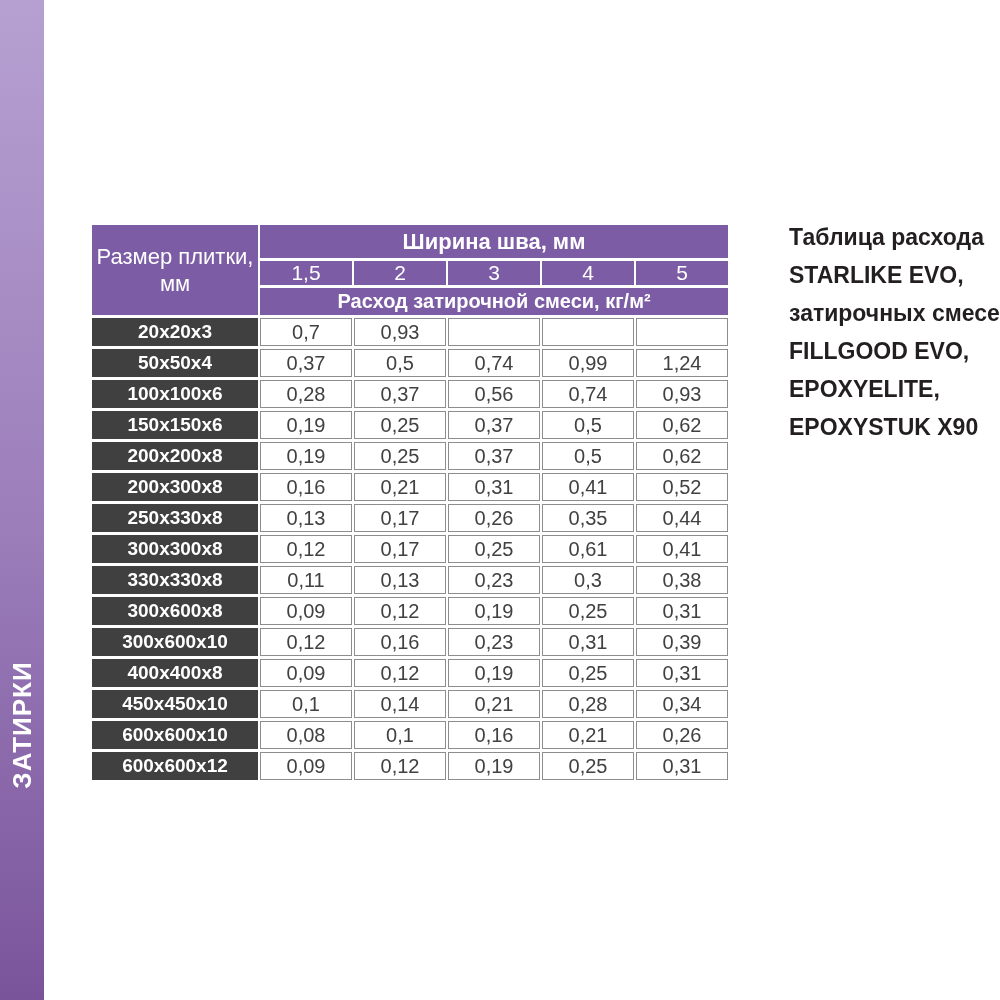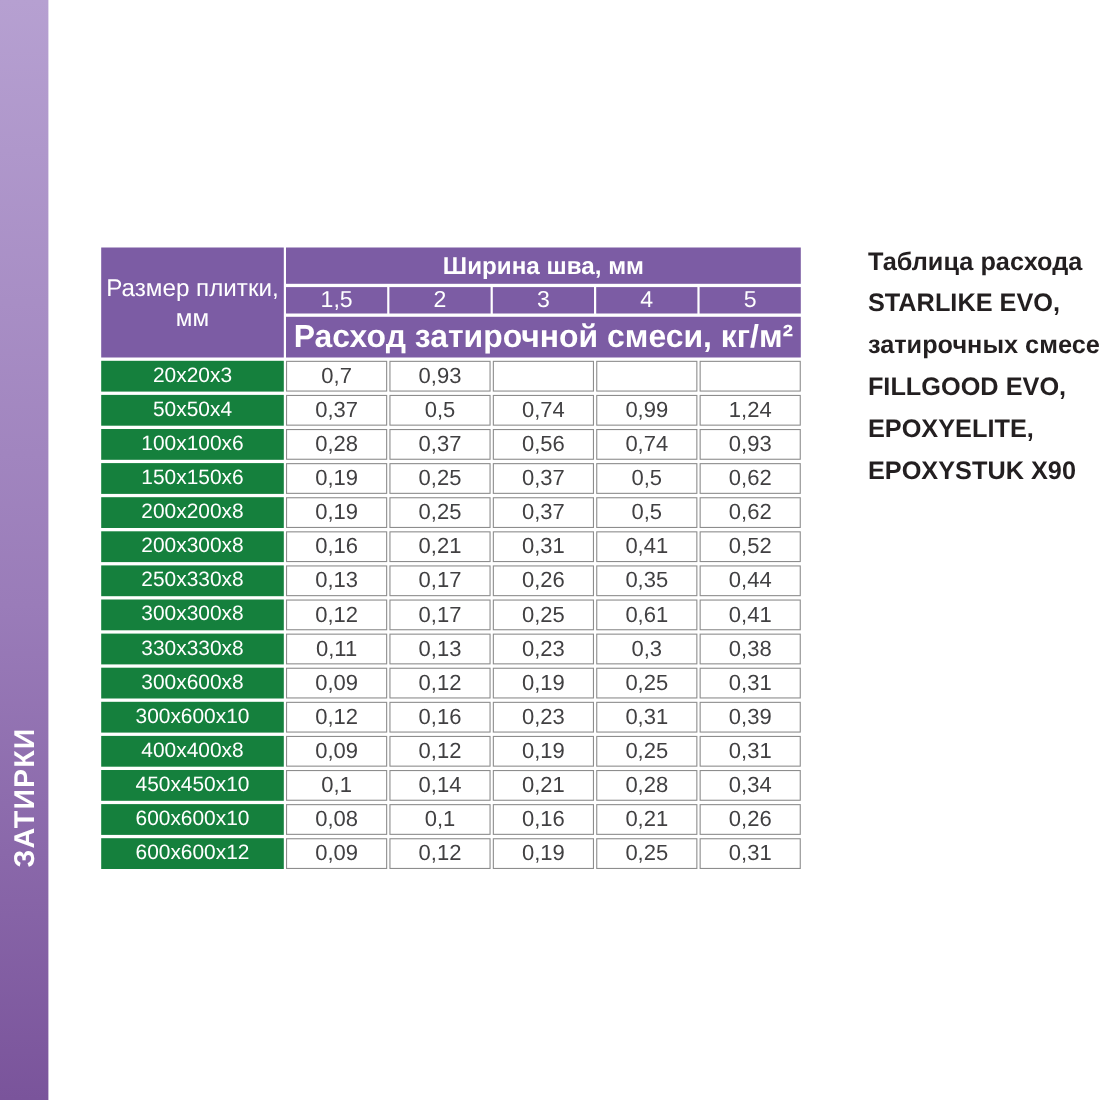--- a/index.html
+++ b/index.html
@@ -23,23 +23,23 @@
     border-collapse:separate;border-spacing:2px 3px;
     table-layout:fixed;width:640px;
   }
   th,td{padding:0;margin:0;text-align:center;vertical-align:middle;}
   th.purple{
     background:#7c5ca4;color:#ffffff;border:none;
   }
   .c-size{font-size:22px;font-weight:400;line-height:1.25;}
   .c-group{font-size:22px;font-weight:700;height:33px;}
   .c-width{font-size:21px;font-weight:400;height:16px;}
-  .c-sub{font-size:29px;font-weight:700;height:37px;}
+  .c-sub{font-size:20px;font-weight:700;height:27px;}
   tbody th.size{
-    background:#15803d;color:#ffffff;font-size:19px;font-weight:400;height:26px;
+    background:#404040;color:#ffffff;font-size:19px;font-weight:700;height:26px;
   }
   tbody td{
     background:#ffffff;border:1px solid #8d8d8d;color:#414042;
     font-size:20px;font-weight:400;height:26px;
   }
   
   .note{
     position:absolute;left:745px;top:218px;width:250px;
     color:#231f20;font-size:23px;font-weight:700;line-height:38px;margin-left:44px;
   }

